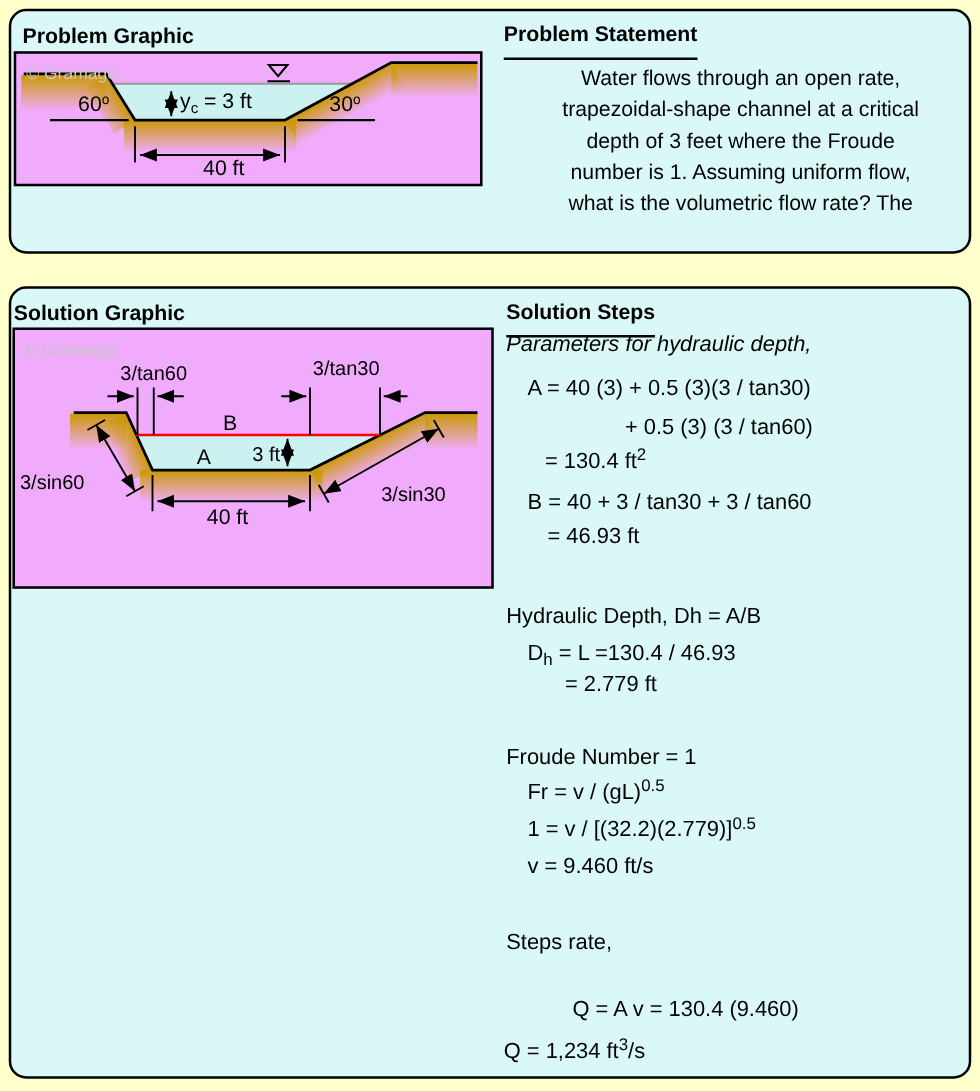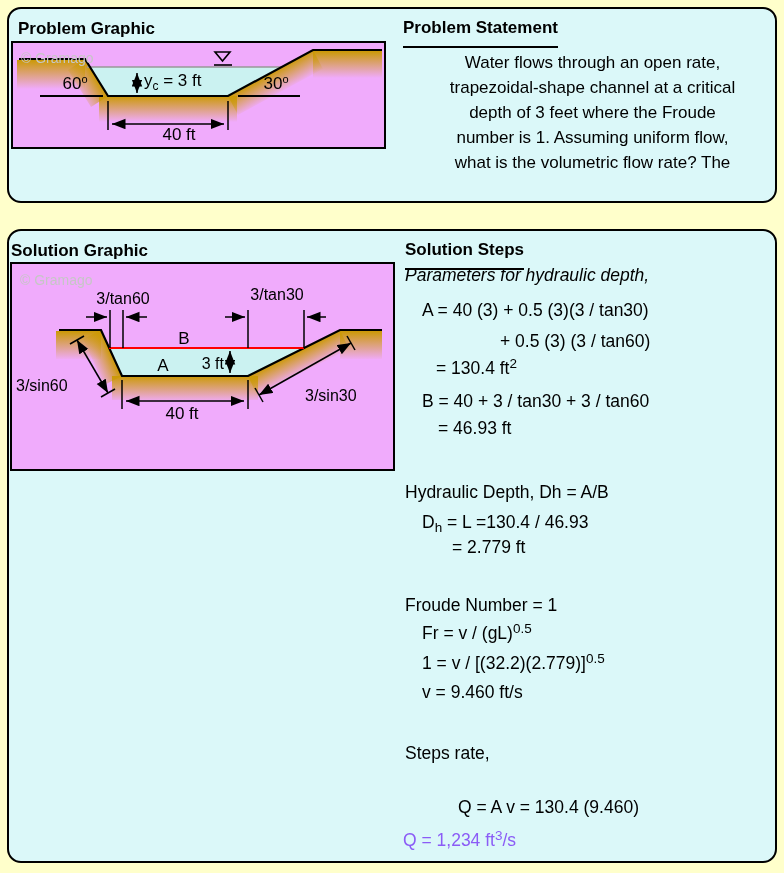--- a/index.html
+++ b/index.html
@@ -21,21 +21,21 @@
   .whitebox {
     position:absolute; background:#f0abfc; border:2px solid #000;
   }
   .statement {
     position:absolute; left:401px; top:41px; width:365px;
     font-size:17px; line-height:25px; white-space:nowrap;
   }
   .sline {
     position:absolute; font-size:17.5px; white-space:nowrap; line-height:22px;
   }
-  .sline.red { color:#8b5cf6; }
+  .sline.red { color:#000000; }
   .sp { font-size:13.5px; position:relative; top:-6px; }
   .sb { font-size:13.5px; position:relative; top:4px; }
   svg text { font-family:"Liberation Sans", sans-serif; }
 </style>
 </head>
 <body>
 
 <div class="screen">
 
   <div class="panel" id="panel-top">

